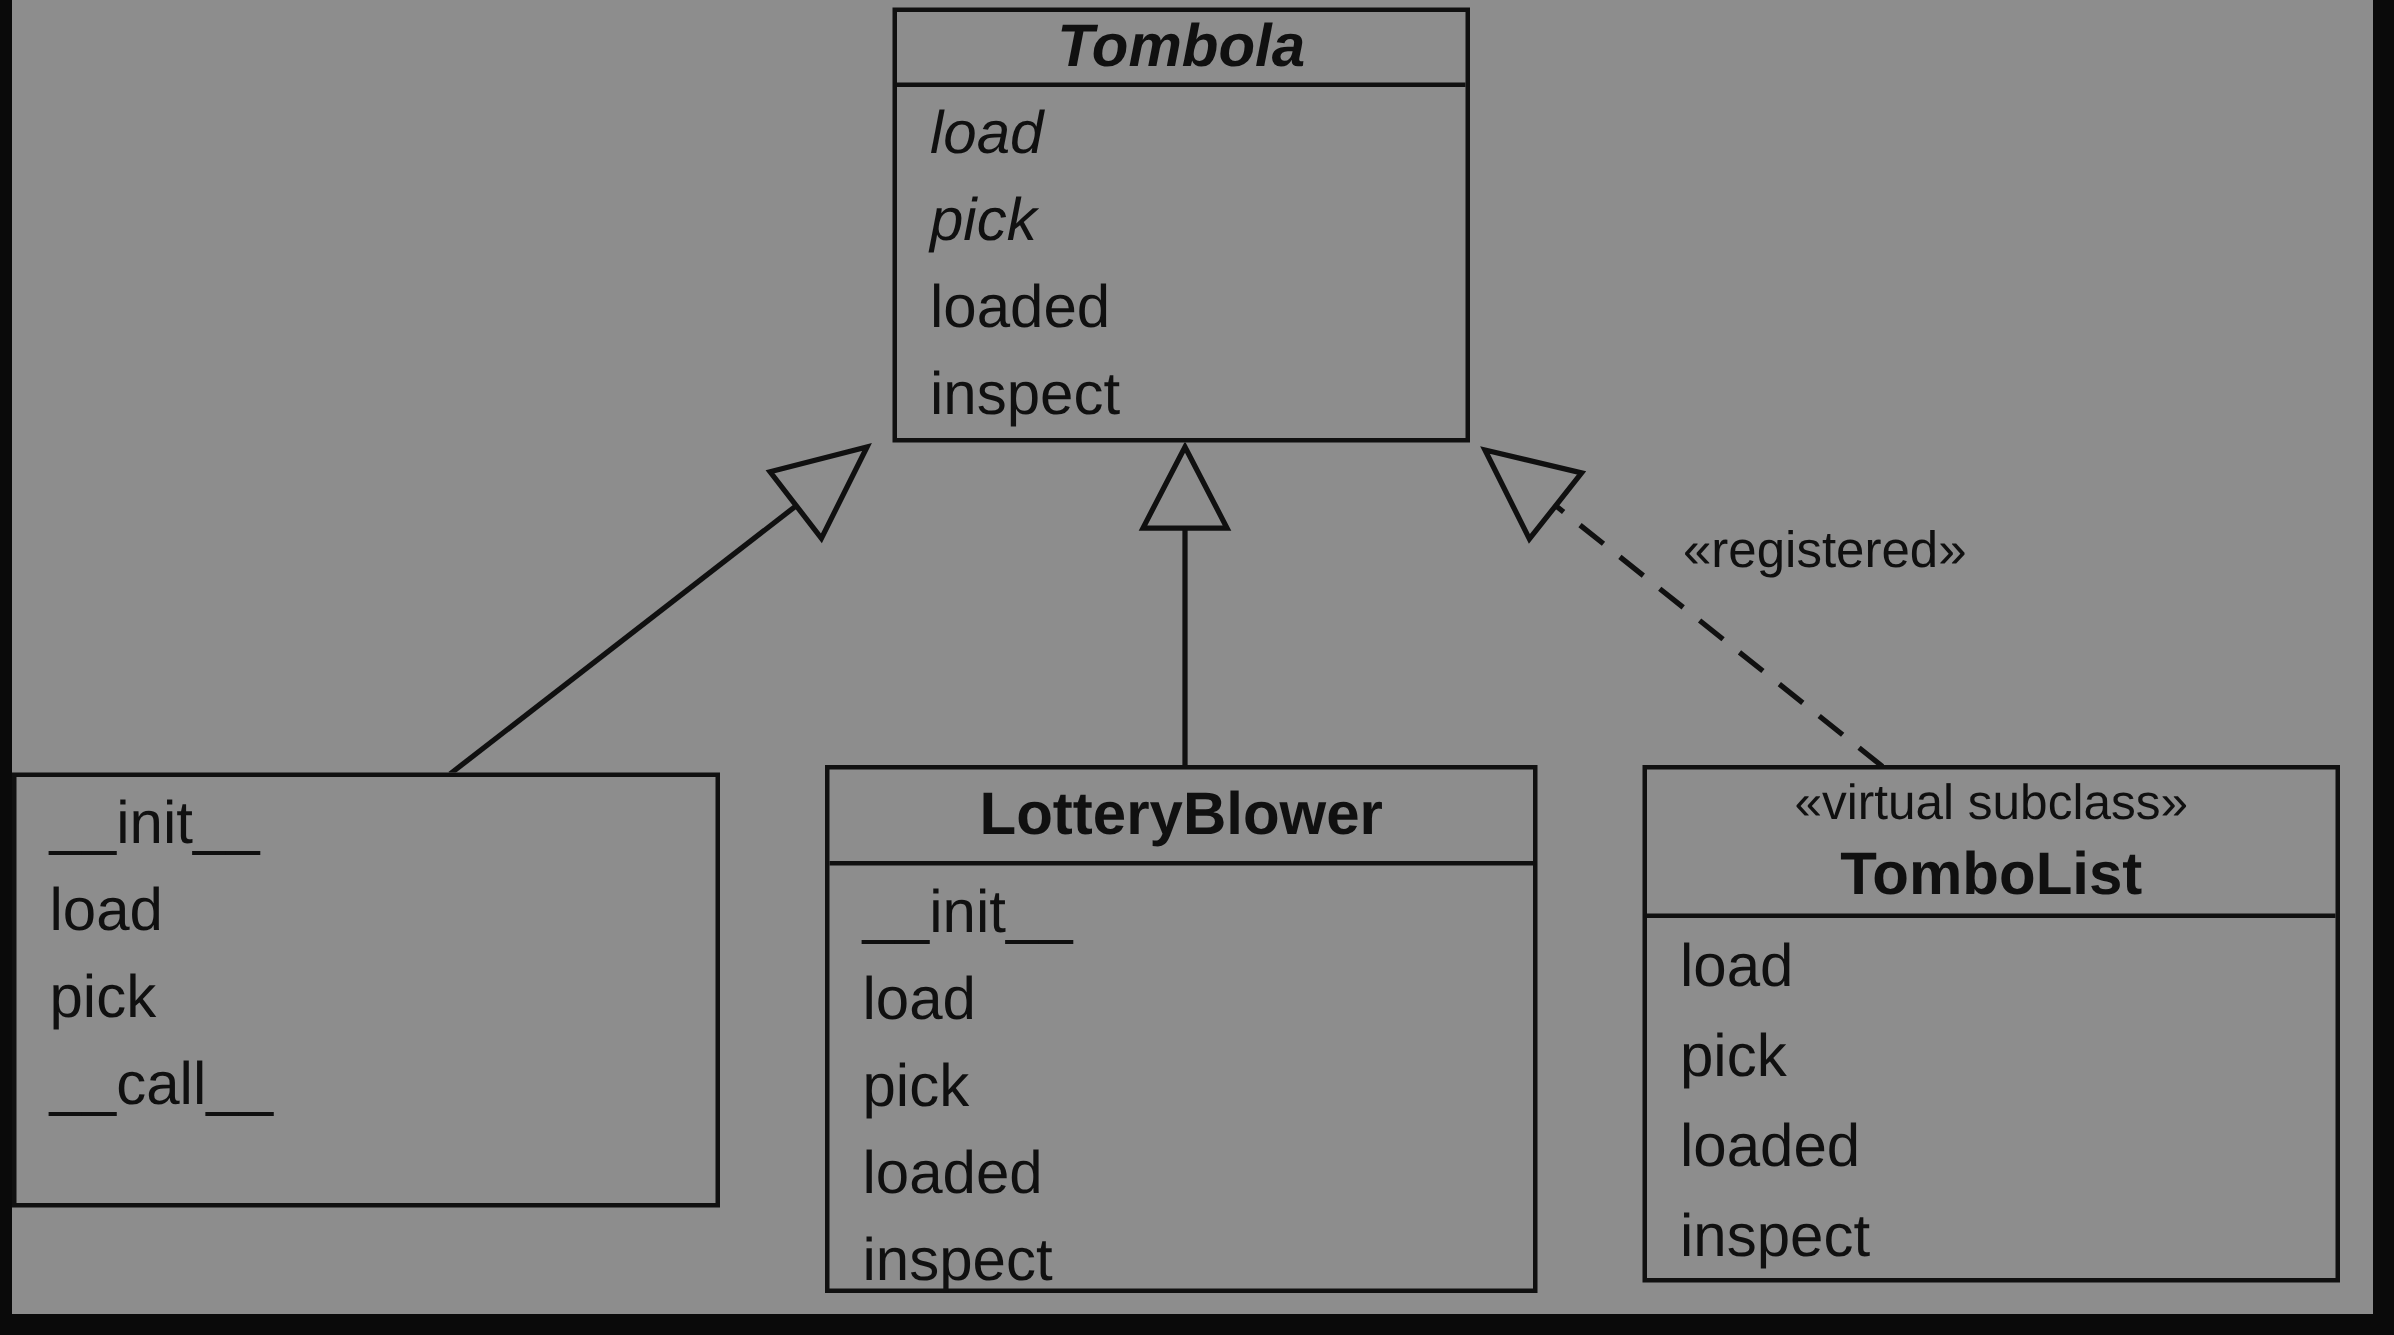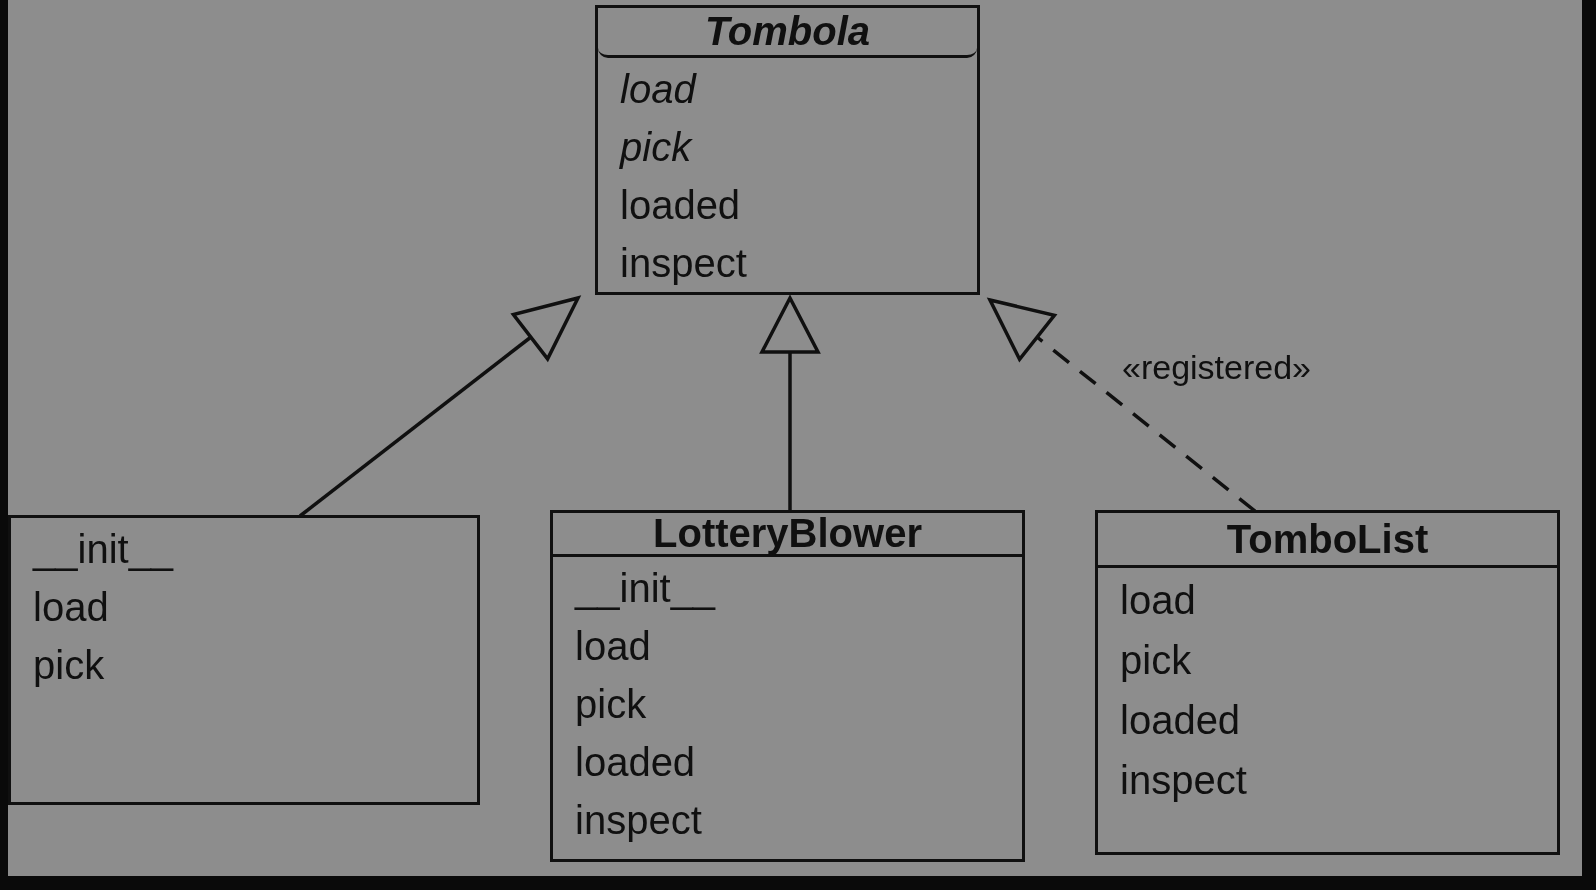--- a/index.html
+++ b/index.html
@@ -46,21 +46,21 @@
   .uml-title {
     box-sizing: border-box;
     border-bottom: 3px solid #101010;
     text-align: center;
     font-weight: bold;
     font-size: 40px;
     display: flex;
     align-items: center;
     justify-content: center;
   }
-  .uml-title.italic { font-style: italic; border-radius: 10px; }
+  .uml-title.italic { font-style: italic; }
   .title-block {
     box-sizing: border-box;
     border-bottom: 3px solid #101010;
     text-align: center;
   }
   .stereotype {
     font-size: 33px;
     line-height: 44px;
     font-weight: normal;
   }
@@ -79,21 +79,21 @@
   }
   .member.italic { font-style: italic; }
   .tombolist-members .member { line-height: 60px; }
 
   
   .box-tombola       { left: 595px; top: 5px;   width: 385px; height: 290px; }
   .box-tombola .uml-title { height: 50px; }
   .box-bingocage     { left: 8px;   top: 515px; width: 472px; height: 290px; }
   .box-bingocage .uml-title { height: 52px; }
   .box-lotteryblower { left: 550px; top: 510px; width: 475px; height: 352px; }
-  .box-lotteryblower .uml-title { height: 44px; }
+  .box-lotteryblower .uml-title { height: 64px; }
   .box-tombolist     { left: 1095px; top: 510px; width: 465px; height: 345px; }
 
   .edge-label {
     position: absolute;
     left: 1122px;
     top: 348px;
     font-size: 34px;
     color: #101010;
     z-index: 10;
   }
@@ -125,36 +125,38 @@
       <div class="member">loaded</div>
       <div class="member">inspect</div>
     </div>
   </div>
 
   <div class="uml-class box-bingocage">
     <div class="members">
       <div class="member">__init__</div>
       <div class="member">load</div>
       <div class="member">pick</div>
+      <div class="member">__call__</div>
     </div>
   </div>
 
   <div class="uml-class box-lotteryblower">
     <div class="uml-title">LotteryBlower</div>
     <div class="members">
       <div class="member">__init__</div>
       <div class="member">load</div>
       <div class="member">pick</div>
       <div class="member">loaded</div>
       <div class="member">inspect</div>
     </div>
   </div>
 
   <div class="uml-class box-tombolist">
     <div class="title-block">
+      <div class="stereotype">«virtual subclass»</div>
       <div class="title-name">TomboList</div>
     </div>
     <div class="members tombolist-members">
       <div class="member">load</div>
       <div class="member">pick</div>
       <div class="member">loaded</div>
       <div class="member">inspect</div>
     </div>
   </div>
 

